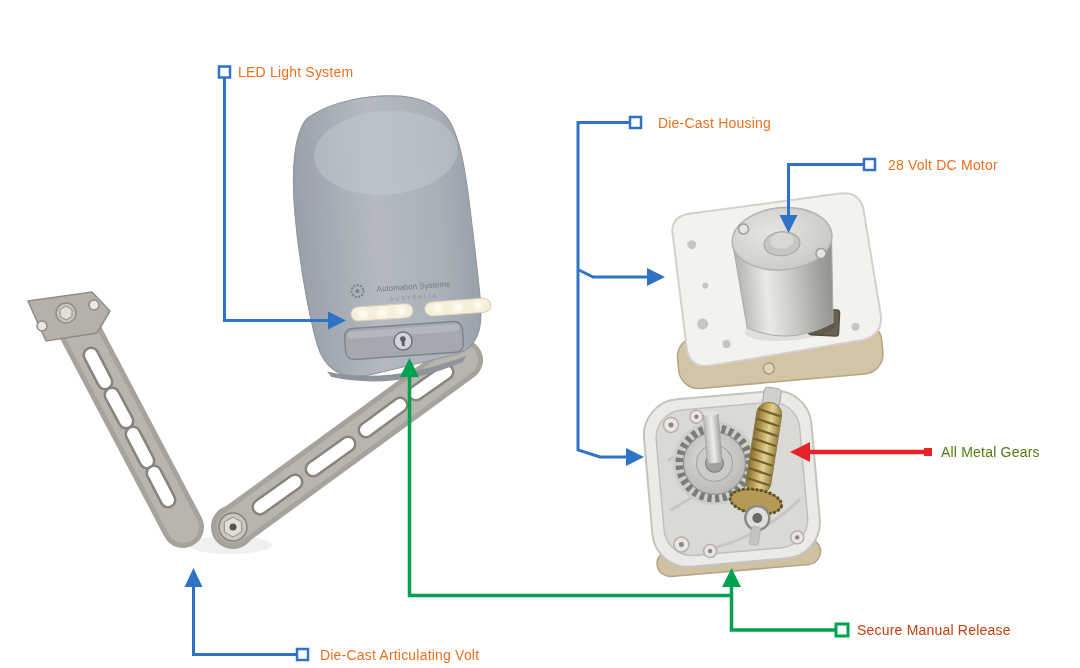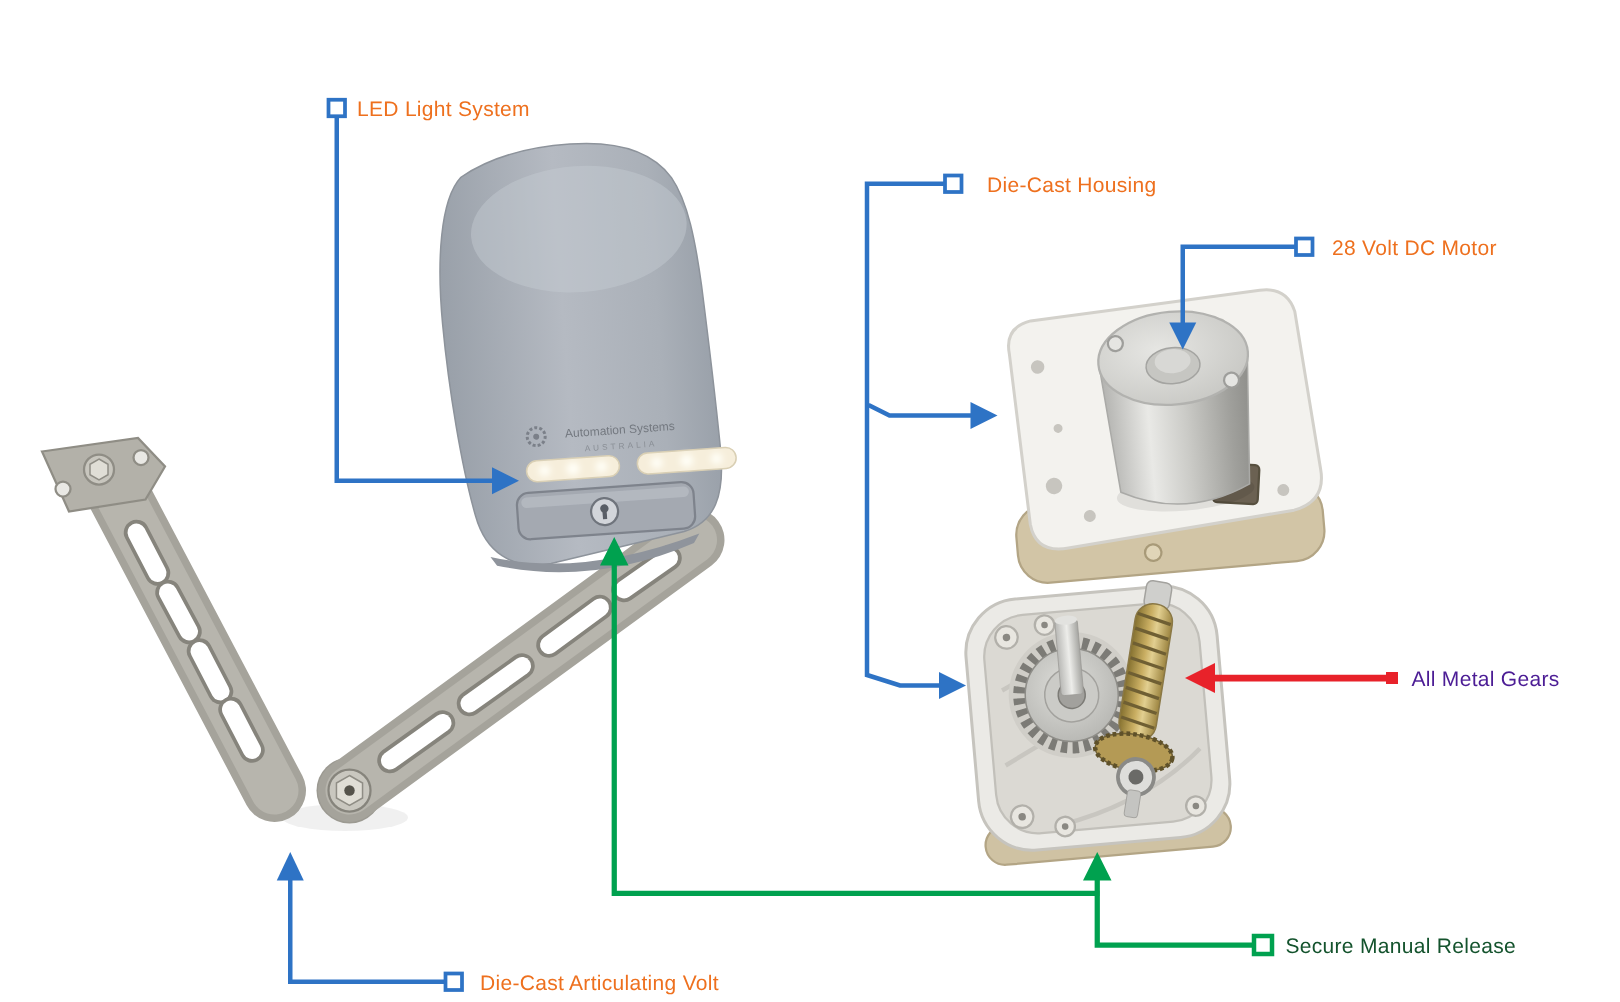--- a/index.html
+++ b/index.html
@@ -256,16 +256,16 @@
       <polyline points="297,654.5 193.5,654.5 193.5,583" fill="none" stroke="#2E73C5" stroke-width="3"></polyline>
       <polygon points="193.5,568 184.5,587 202.5,587" fill="#2E73C5"></polygon>
       <rect x="297" y="649" width="11" height="11" fill="#ffffff" stroke="#2E73C5" stroke-width="2.5"></rect>
     </g>
   </g>
 </svg>
 
 <div class="label" id="lbl-led" style="color: rgb(238, 112, 30);">LED Light System</div>
 <div class="label" id="lbl-housing" style="color: rgb(238, 112, 30);">Die-Cast Housing</div>
 <div class="label" id="lbl-motor" style="color: rgb(238, 112, 30);">28 Volt DC Motor</div>
-<div class="label" id="lbl-gears" style="color: #4c1d95;">All Metal Gears</div>
-<div class="label" id="lbl-release" style="color: #14532d;">Secure Manual Release</div>
+<div class="label" id="lbl-gears" style="color: #4d7c0f;">All Metal Gears</div>
+<div class="label" id="lbl-release" style="color: #c2410c;">Secure Manual Release</div>
 <div class="label" id="lbl-arms" style="color: rgb(238, 112, 30);">Die-Cast Articulating Volt</div>
 </div>
 
 </body></html>

